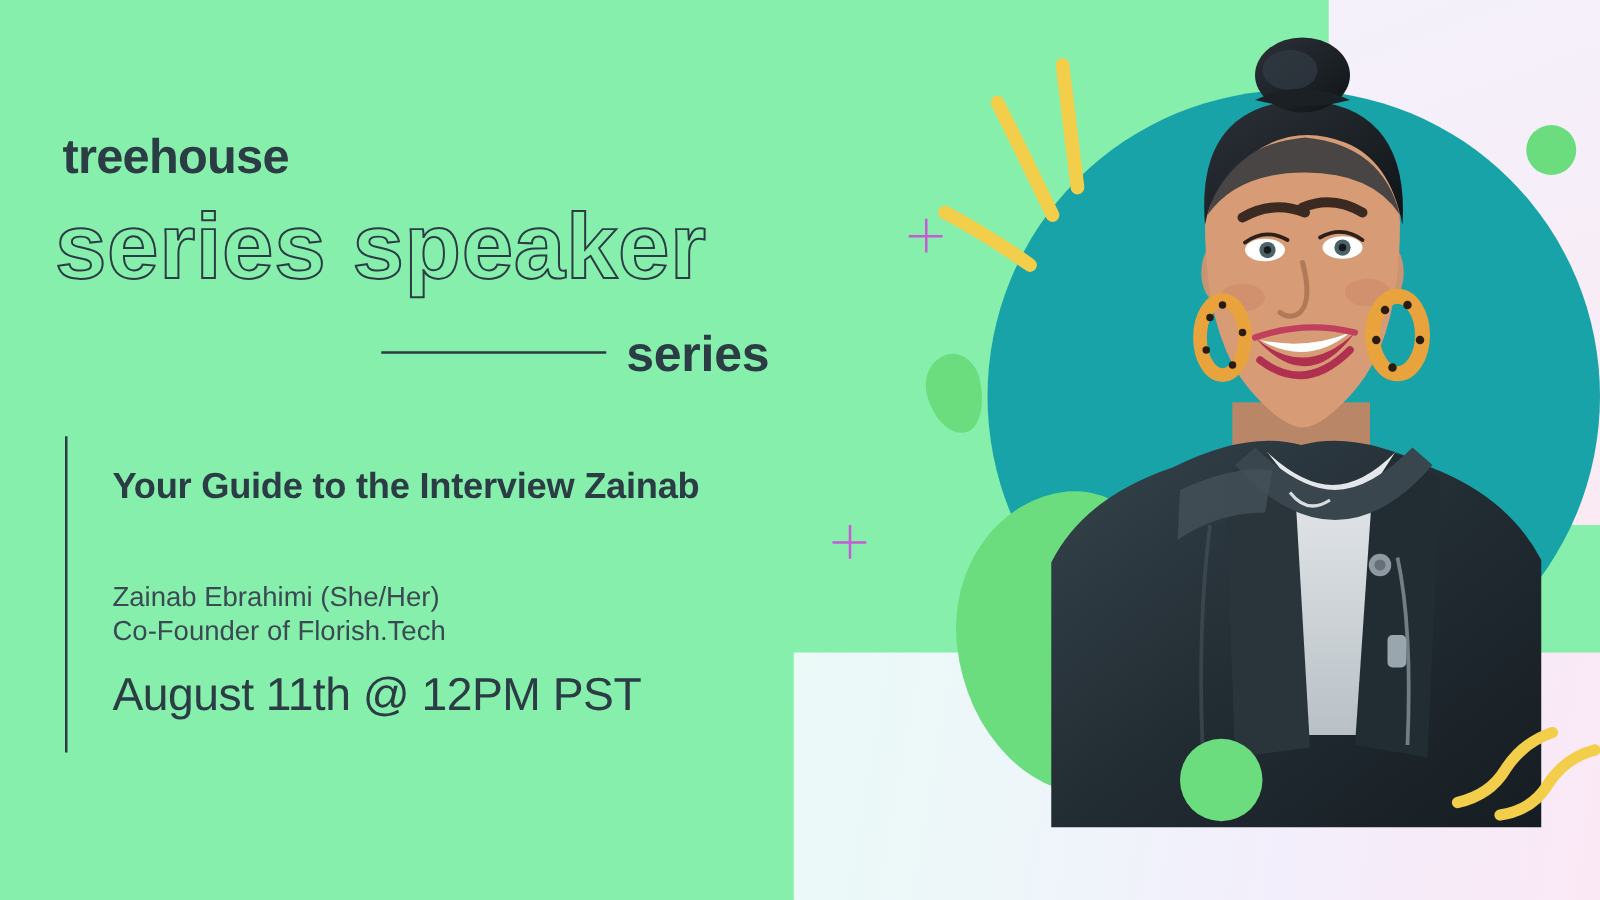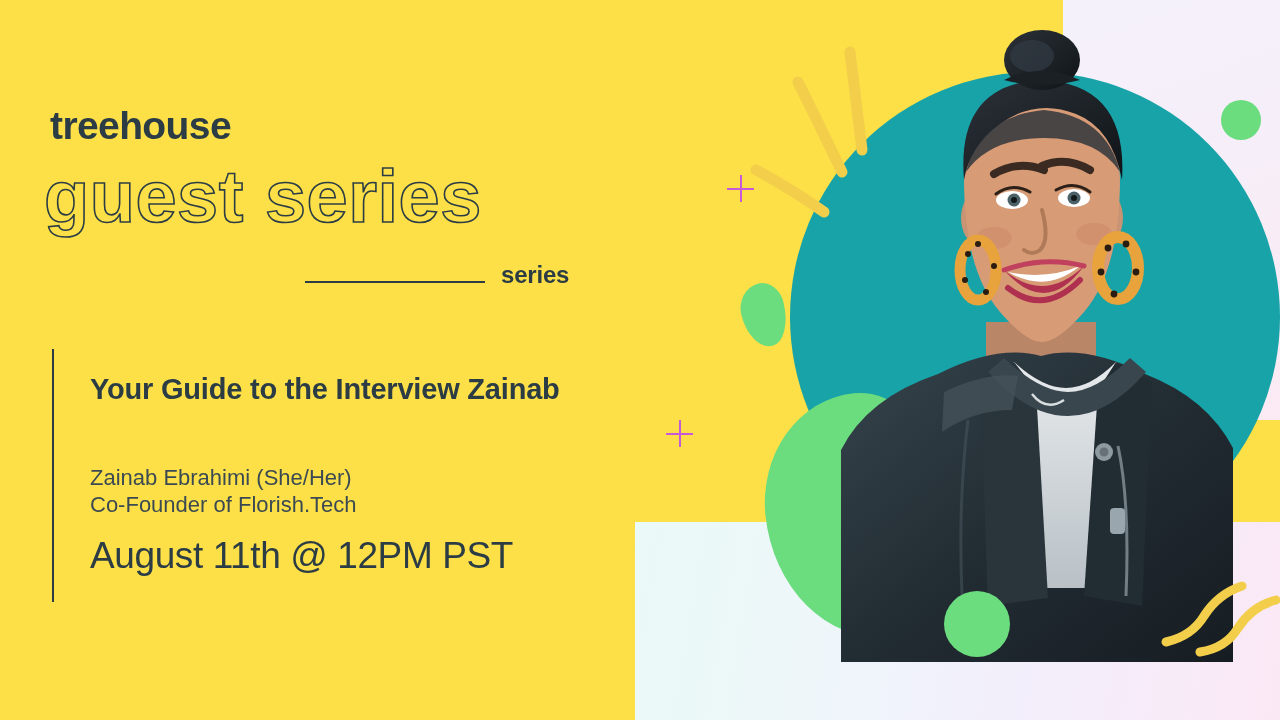--- a/index.html
+++ b/index.html
@@ -1,18 +1,18 @@
 <!DOCTYPE html>
 <html><head>
 <meta charset="utf-8">
 <style>
   html,body{margin:0;padding:0;background:#fff;}
   body{width:1280px;height:720px;overflow:hidden;font-family:"Liberation Sans",sans-serif;}
 
-  #stage{position:relative;width:1280px;height:720px;background:#fde047;overflow:hidden;}
+  #stage{position:relative;width:1280px;height:720px;background:#86efac;overflow:hidden;}
 
   
   .panel{position:absolute;}
   #panel-top-right{
     left:1063px;top:0;width:217px;height:420px;
     background:linear-gradient(160deg,#f4f1fb 0%,#f6eef8 45%,#fbeaf4 100%);
   }
   #panel-bottom{
     left:635px;top:522px;width:645px;height:198px;
     background:linear-gradient(100deg,#eafaf7 0%,#eef6fa 30%,#f3eefb 62%,#fbe8f5 100%);
@@ -67,21 +67,21 @@
   #headline-outline{
     position:absolute;left:44px;top:160px;
     font-size:74px;font-weight:700;letter-spacing:0.5px;line-height:1;
     color:transparent;
     -webkit-text-stroke:1.6px #2b3c45;
   }
   #series-row{position:absolute;left:305px;top:262px;width:320px;height:42px;}
   #series-rule{position:absolute;left:0;top:19px;width:180px;height:2px;background:#2b3c45;}
   #series-word{
     position:absolute;left:196px;top:0;
-    font-size:24px;font-weight:700;color:#2b3c45;line-height:1.1;letter-spacing:-0.2px;
+    font-size:40px;font-weight:700;color:#2b3c45;line-height:1.1;letter-spacing:-0.2px;
   }
 
   #left-rule{position:absolute;left:52px;top:349px;width:2px;height:253px;background:#2b3c45;}
 
   #talk-title{
     position:absolute;left:90px;top:370px;width:470px;
     font-size:29px;font-weight:700;line-height:1.36;color:#2b3c45;
     letter-spacing:-0.2px;
   }
   #speaker-name{
@@ -225,21 +225,21 @@
     <g stroke="#f2ce4b" stroke-width="9" stroke-linecap="round" fill="none">
       <path d="M6 72 q26 -6 38 -26 q14 -22 38 -30"></path>
       <path d="M40 82 q26 -4 38 -24 q14 -22 38 -28"></path>
     </g>
   </svg>
 
   <div class="plus" id="plus-top"></div>
   <div class="plus" id="plus-mid"></div>
 
   <div id="brandmark">treehouse</div>
-  <div id="headline-outline">guest series</div>
+  <div id="headline-outline">series speaker</div>
 
   <div id="series-row">
     <div id="series-rule"></div>
     <div id="series-word">series</div>
   </div>
 
   <div id="left-rule"></div>
 
   <div id="talk-title">Your Guide to the Interview Zainab</div>
   <div id="speaker-name">Zainab Ebrahimi (She/Her)</div>

